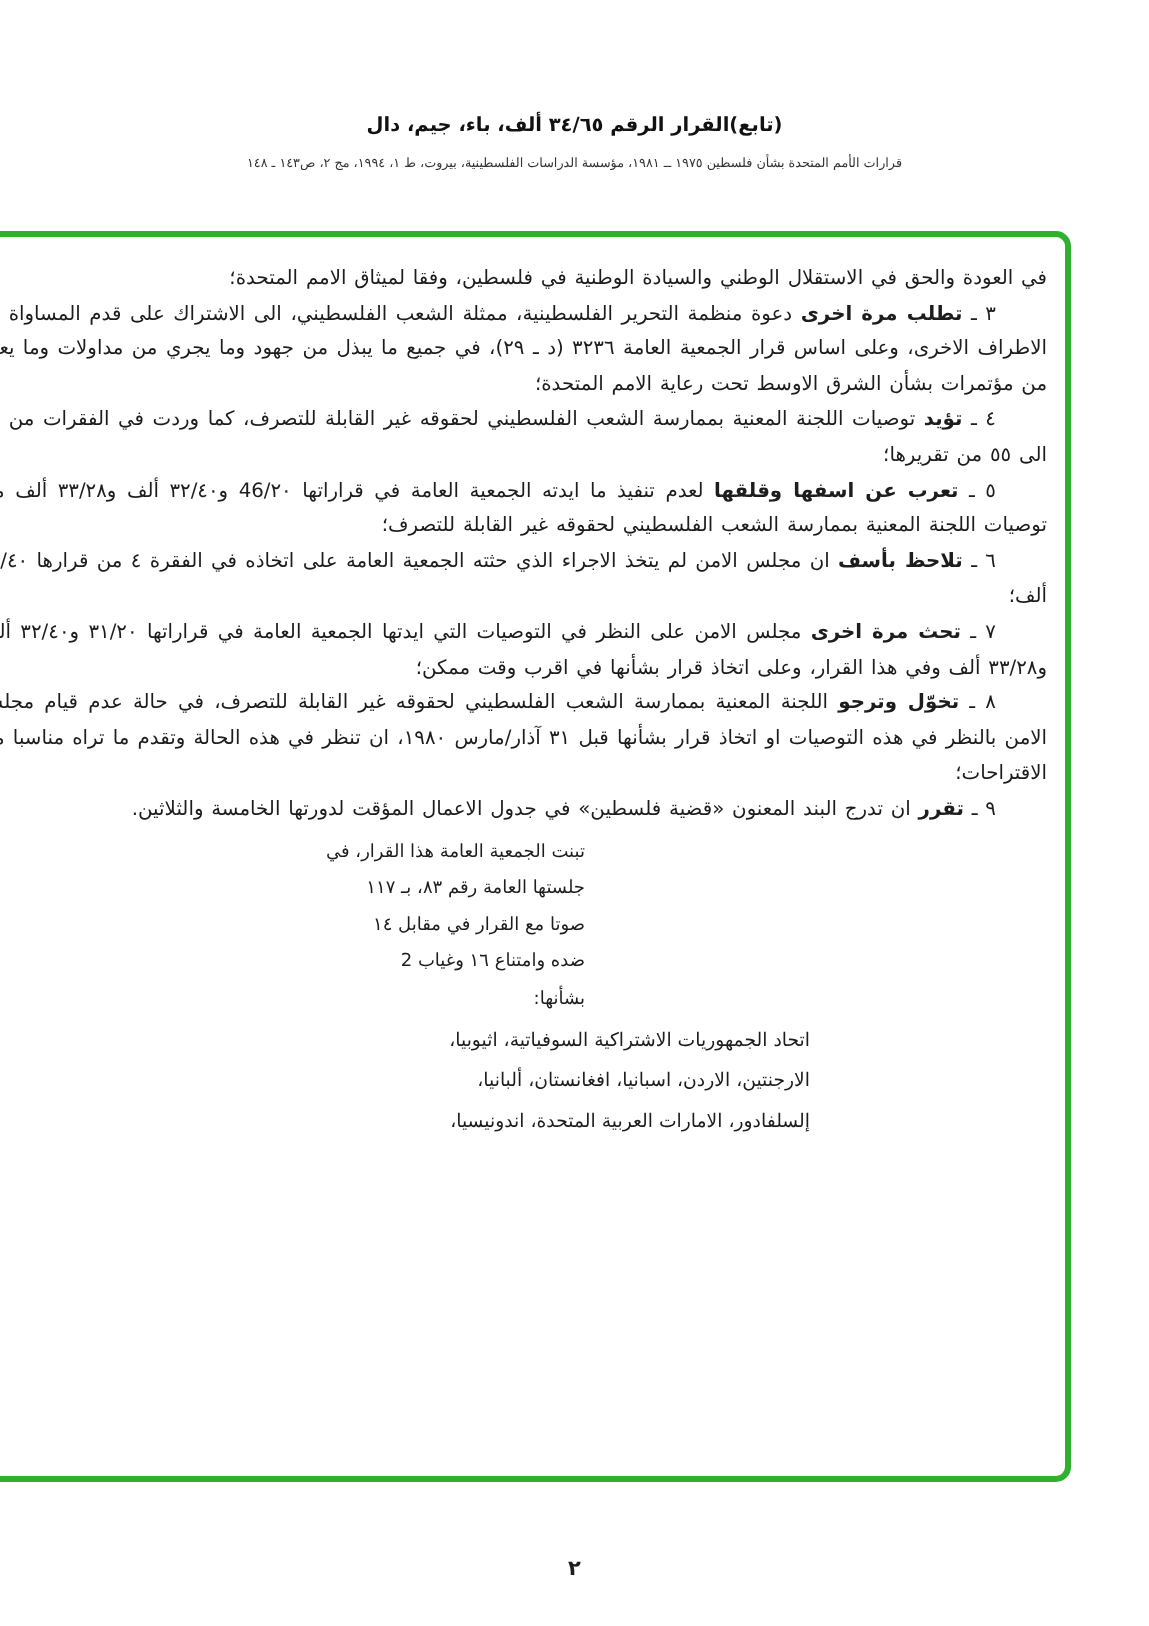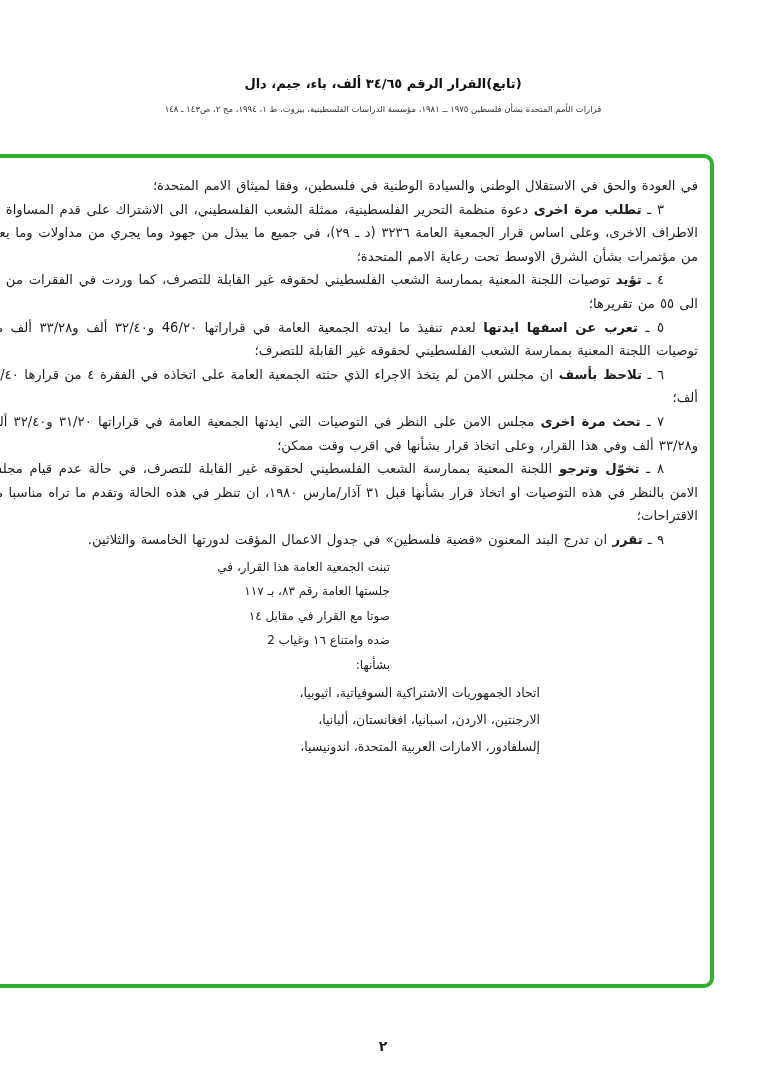--- a/index.html
+++ b/index.html
@@ -97,21 +97,21 @@
     </p>
 
     <p class="para item">
       <span class="num">٤ ـ</span>
       <span class="lead">تؤيد</span>
       <span class="ptext">توصيات اللجنة المعنية بممارسة الشعب الفلسطيني لحقوقه غير القابلة للتصرف، كما وردت في الفقرات من ٥٢ الى ٥٥ من تقريرها؛</span>
     </p>
 
     <p class="para item">
       <span class="num">٥ ـ</span>
-      <span class="lead">تعرب عن اسفها ايدتها</span>
+      <span class="lead">تعرب عن اسفها وقلقها</span>
       <span class="ptext">لعدم تنفيذ ما ايدته الجمعية العامة في قراراتها 46/٢٠ و٣٢/٤٠ ألف و٣٣/٢٨ ألف من توصيات اللجنة المعنية بممارسة الشعب الفلسطيني لحقوقه غير القابلة للتصرف؛</span>
     </p>
 
     <p class="para item">
       <span class="num">٦ ـ</span>
       <span class="lead">تلاحظ بأسف</span>
       <span class="ptext">ان مجلس الامن لم يتخذ الاجراء الذي حثته الجمعية العامة على اتخاذه في الفقرة ٤ من قرارها ٣٢/٤٠ ألف؛</span>
     </p>
 
     <p class="para item">

